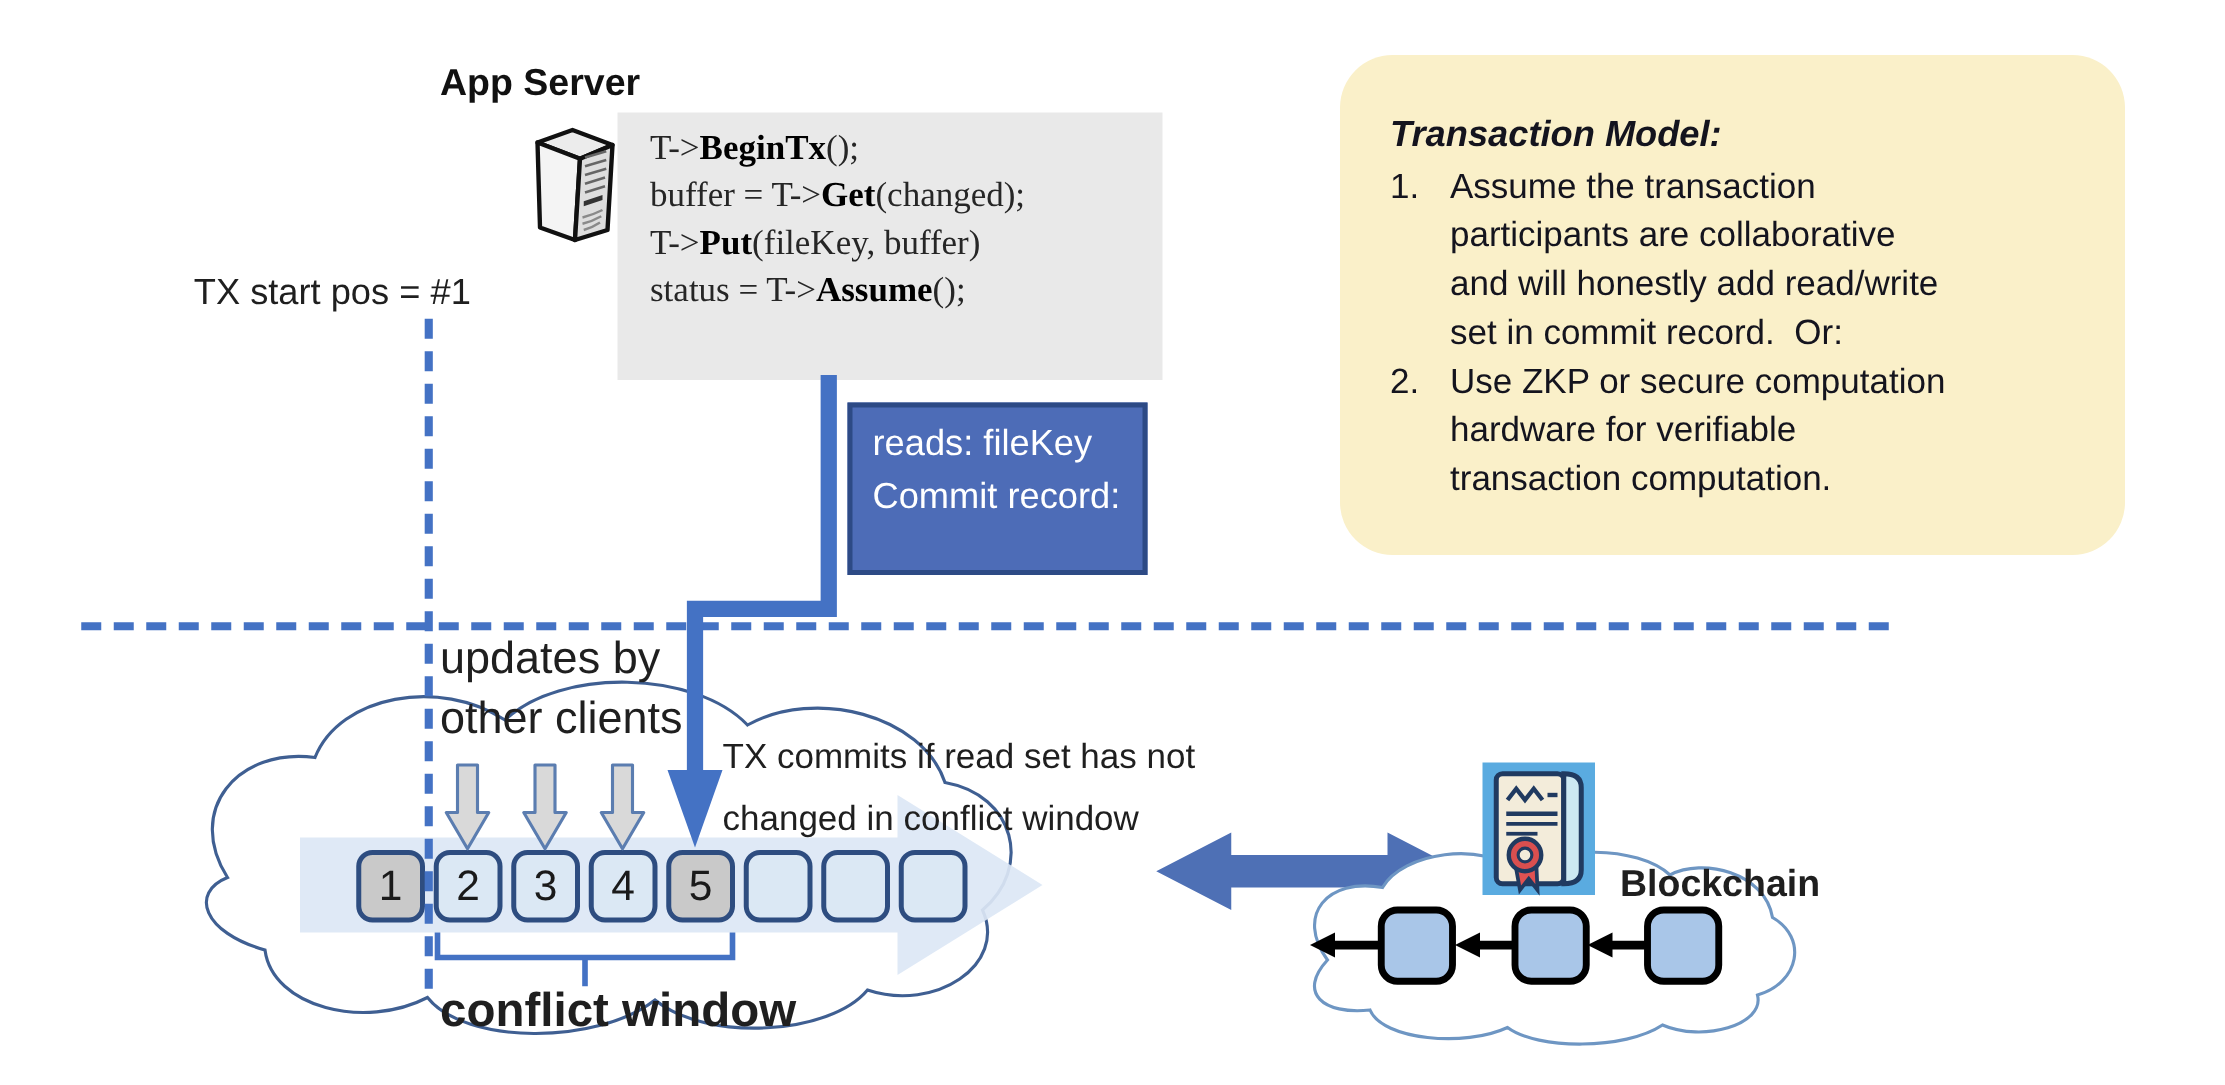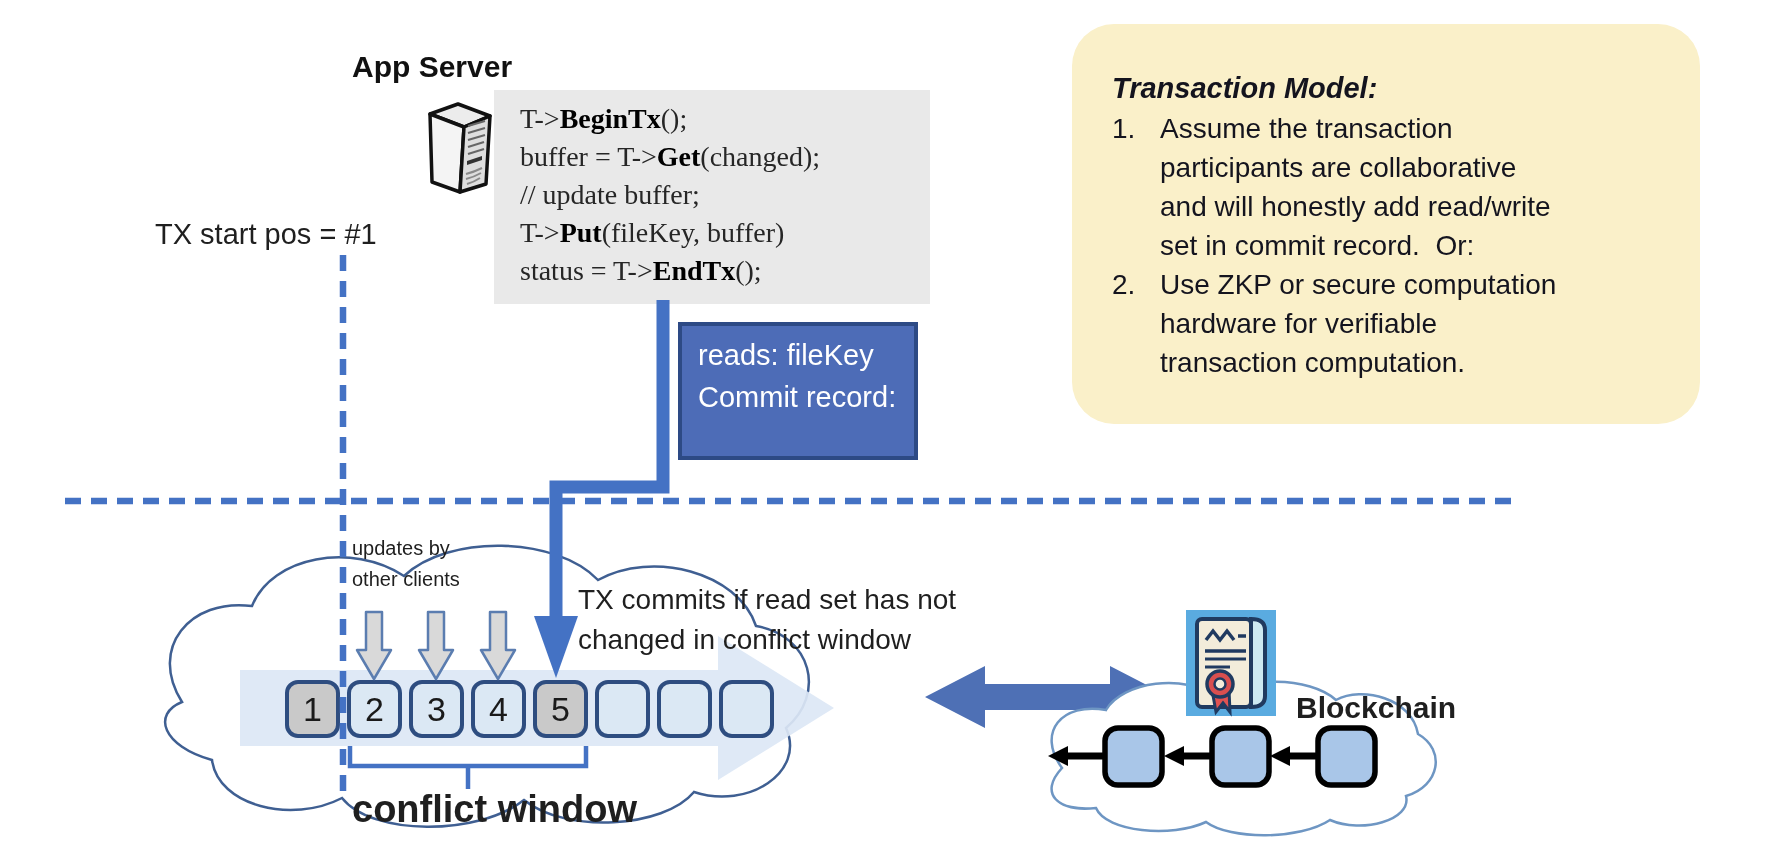--- a/index.html
+++ b/index.html
@@ -19,30 +19,30 @@
   .code-line{font-size:28px;line-height:38px;color:#262626;white-space:nowrap;font-family:Liberation Serif, serif;}
   .code-line b{color:#000;}
 
   #tx-start-label{left:155px;top:218px;font-size:29px;z-index:2;}
 
   #commit-box{left:678px;top:322px;width:240px;height:138px;background:#4D6CB7;
               border:4px solid #2D4A85;z-index:2;box-sizing:border-box;
               padding:8px 0 0 16px;}
   #commit-box .cr-line{color:#ffffff;font-size:29px;line-height:42px;white-space:nowrap;}
 
-  #note-box{left:1072px;top:24px;width:628px;height:400px;background:#FAF0C9;
+  #note-box{left:1072px;top:44px;width:628px;height:400px;background:#FAF0C9;
             border-radius:42px;z-index:2;box-sizing:border-box;color:#14141e;}
   #note-title{margin:48px 0 4px 40px;font-size:29px;font-weight:bold;font-style:italic;}
   .note-item{display:flex;margin-left:40px;font-size:28px;line-height:39px;}
   .note-num{width:48px;flex:none;}
   .note-text{white-space:pre-line;}
 
-  #updates-label{left:352px;top:533px;font-size:20px;line-height:31px;
+  #updates-label{left:352px;top:502px;font-size:36px;line-height:48px;
                  white-space:pre-line;z-index:2;}
-  #commit-note{left:578px;top:580px;font-size:28px;line-height:40px;
+  #commit-note{left:578px;top:580px;font-size:28px;line-height:50px;
                white-space:pre-line;z-index:2;}
   #conflict-window-label{left:352px;top:788px;font-size:38px;font-weight:bold;z-index:2;}
   #blockchain-label{left:1296px;top:648px;font-size:30px;font-weight:bold;z-index:2;margin-top:43px;}
 
   .slot{position:absolute;top:680px;width:55px;height:58px;box-sizing:border-box;
         border:4px solid #2E4D80;border-radius:13px;z-index:1;
         display:flex;align-items:center;justify-content:center;
         font-size:34px;color:#1a1a1a;}
   .slot.gray{background:#C9C9C9;}
   .slot.lite{background:#DBE8F4;}
@@ -114,23 +114,22 @@
   <g stroke="#8a8a8a" stroke-width="2" fill="none">
     <path d="M 58 80 Q 66 78 74 74"></path>
       <path d="M 58 85 Q 66 83 73 79"></path>
       <path d="M 59 90 Q 66 88 72 84"></path>
   </g>
 </svg>
 
 <div class="abs" id="code-block">
   <div class="code-line"><span>T-&gt;</span><b>BeginTx</b><span>();</span></div>
   <div class="code-line"><span>buffer = T-&gt;</span><b>Get</b><span>(changed);</span></div>
-  <div class="code-line"><span>// update buffer;</span><b></b><span></span></div>
   <div class="code-line"><span>T-&gt;</span><b>Put</b><span>(fileKey, buffer)</span></div>
-  <div class="code-line"><span>status = T-&gt;</span><b>EndTx</b><span>();</span></div>
+  <div class="code-line"><span>status = T-&gt;</span><b>Assume</b><span>();</span></div>
 </div>
 
 <div class="abs" id="tx-start-label">TX start pos = #1</div>
 
 <div class="abs" id="commit-box">
   <div class="cr-line">reads: fileKey</div>
   <div class="cr-line">Commit record:</div>
 </div>
 
 <div class="abs" id="note-box">

